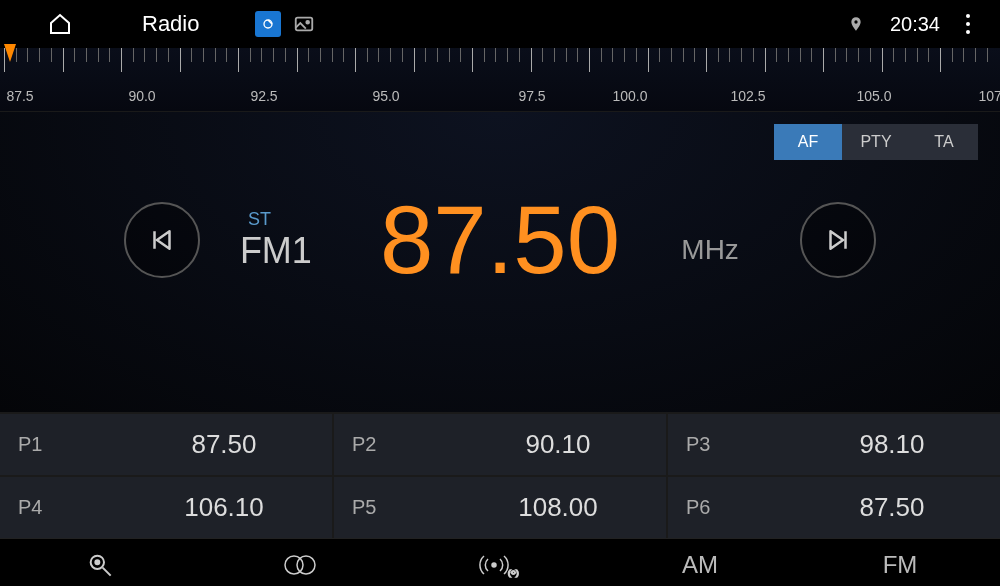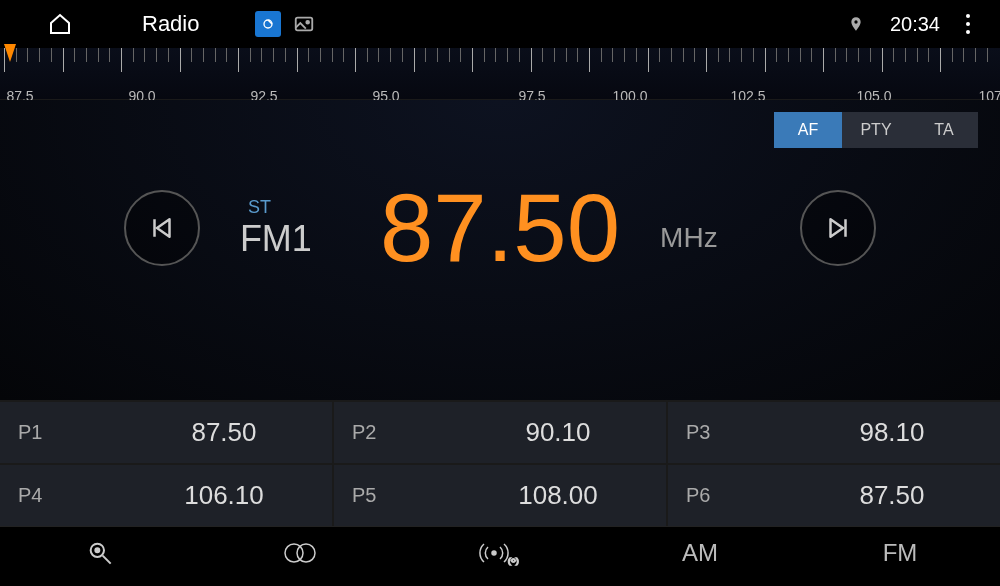--- a/index.html
+++ b/index.html
@@ -61,21 +61,21 @@
       margin-right: 10px;
     }
     .menu-dots span {
       width: 4px;
       height: 4px;
       background: #fff;
       border-radius: 50%;
     }
     .dial-container {
       position: relative;
-      height: 52px;
+      height: 64px;
       background: linear-gradient(to bottom, #0a0e1a, #060810);
       border-bottom: 1px solid #1a1a1a;
     }
     .dial-ticks {
       position: relative;
       height: 34px;
       display: flex;
     }
     .tick {
       position: absolute;
@@ -172,20 +172,21 @@
       font-weight: 300;
       color: #ff9020;
       line-height: 1;
     }
     .unit {
       font-size: 28px;
       color: #999;
       min-width: 100px;
       align-self: center;
       margin-top: 20px;
+      text-align: center;
     }
     .presets {
       display: grid;
       grid-template-columns: repeat(3, 1fr);
       grid-template-rows: repeat(2, 1fr);
       gap: 2px;
       background: #1a1a1a;
       height: 126px;
       padding-top: 2px;
     }

